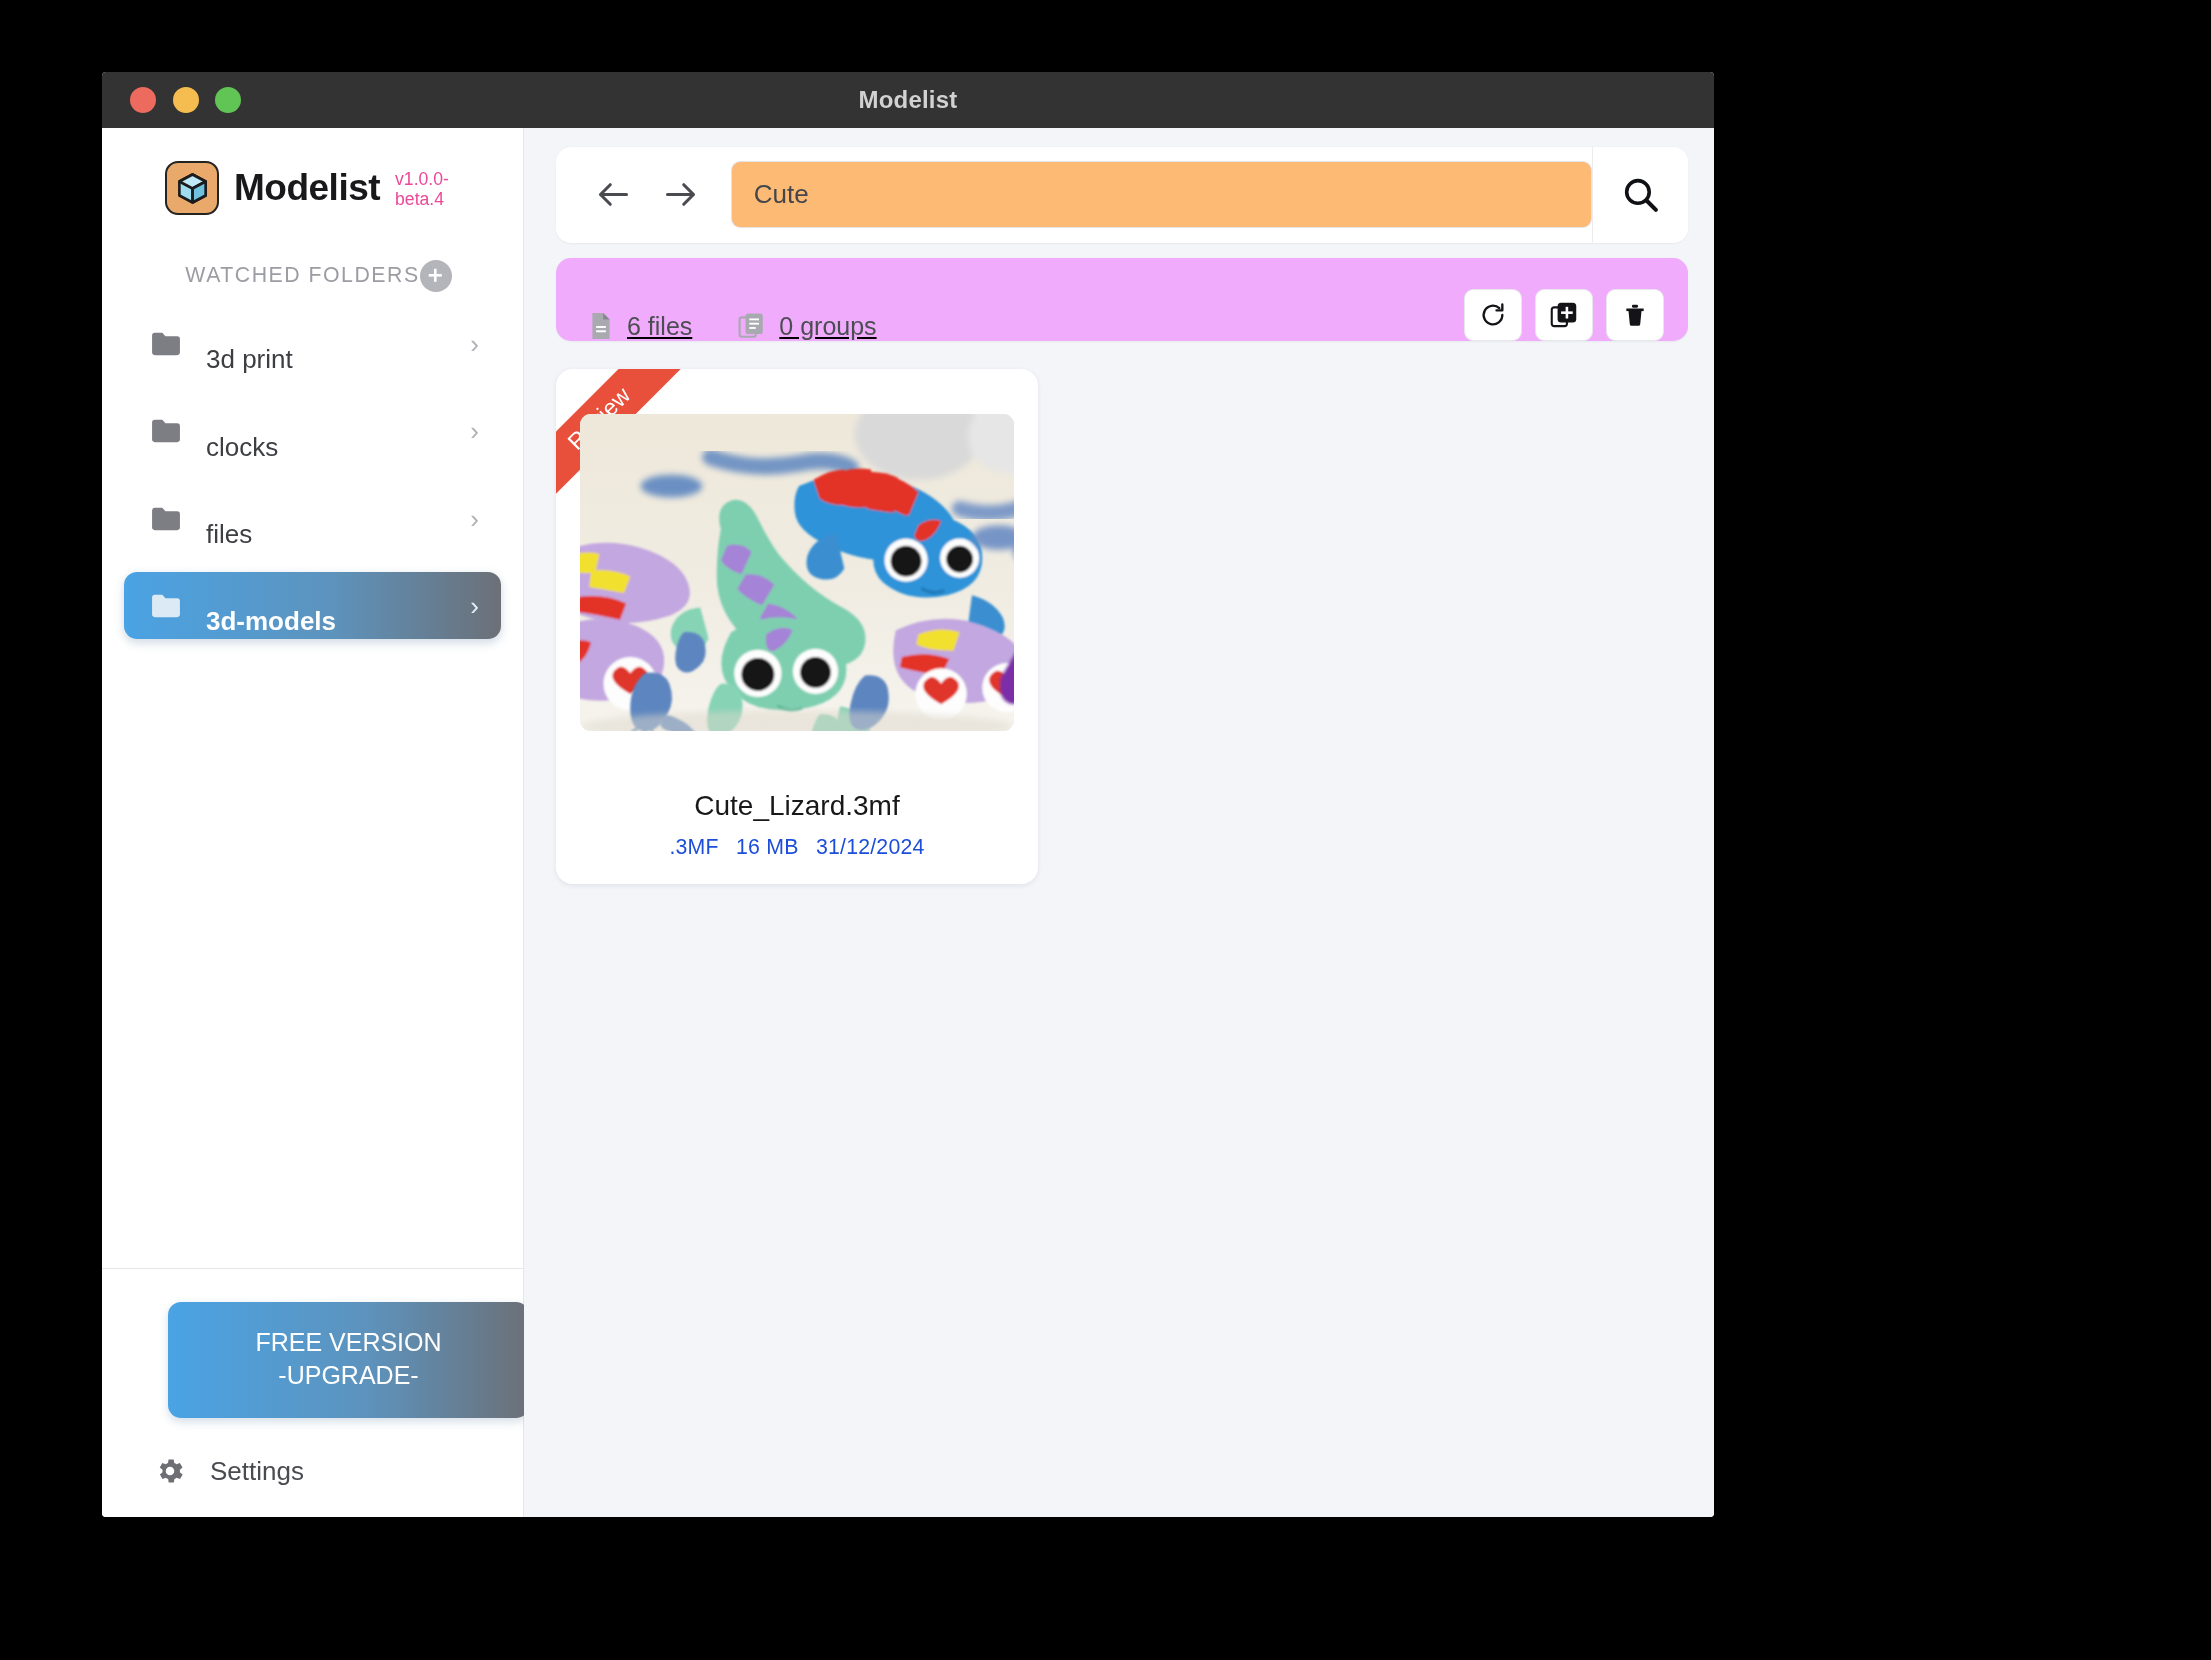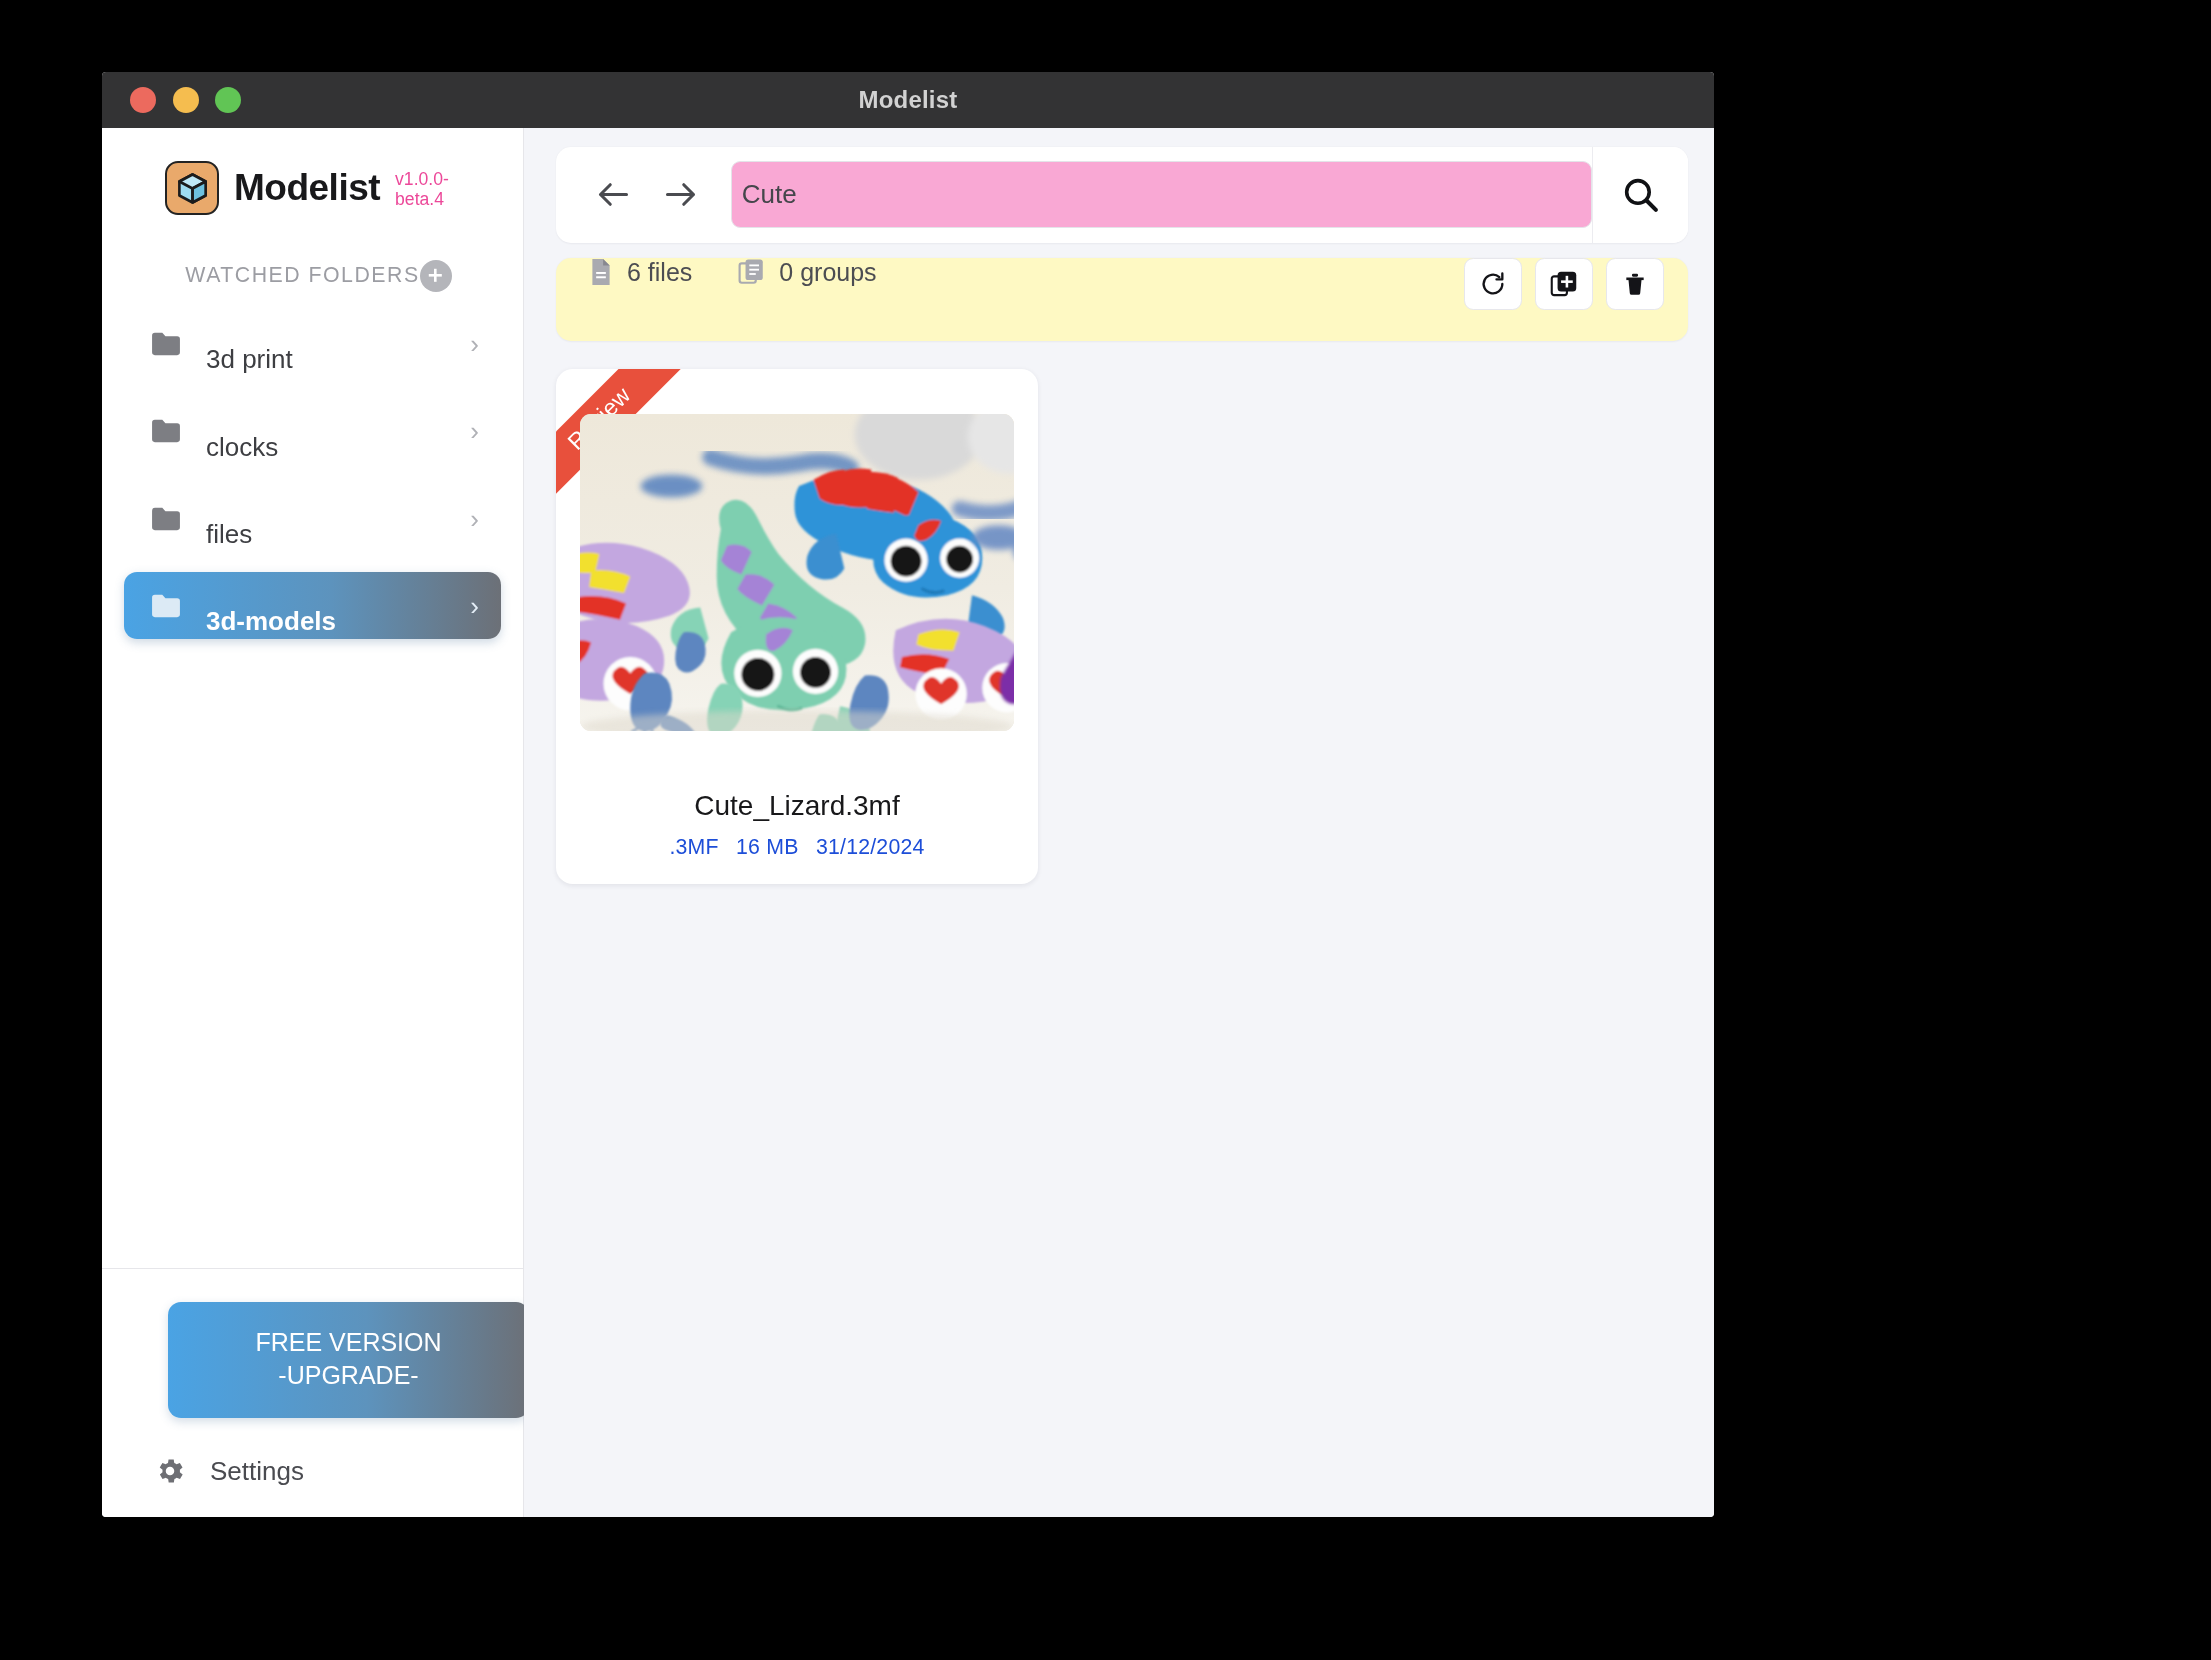--- a/index.html
+++ b/index.html
@@ -152,42 +152,43 @@
     background: none; border: none;
   }
   .search-input {
     flex: 1;
     height: 67px;
     margin-left: 16.7px;
     border: 0.9px solid #e4e4e9;
     border-radius: 9.3px;
     font-size: 26px;
     color: #45464b;
-    padding: 0 10px;
+    padding: 0 22px;
     font-family: "Liberation Sans", sans-serif;
-    background: #f9a8d4;
+    background: #fdba74;
     outline: none;
   }
   .search-go {
     width: 96px; height: 96px;
     border: none; border-left: 0.9px solid #ececf0;
     background: #fff;
     border-radius: 0 15px 15px 0;
     display: flex; align-items: center; justify-content: center;
   }
 
   .statsbar {
     margin-top: 15px;
-    background: #fef9c3;
+    background: #f0abfc;
     border-radius: 15px;
     height: 83px;
-    display: flex; align-items: flex-start;
+    display: flex; align-items: flex-end;
     padding: 0 24px 0 32px;
     box-shadow: 0 0.9px 1.9px rgba(20,20,40,0.05);
     flex: 0 0 83px;
+    text-decoration: underline;
   }
   .stat { display: flex; align-items: center; gap: 13px; margin-right: 46px; }
   .stat-label { font-size: 25px; color: #4c4d52; }
   .stats-spacer { flex: 1; }
   .tool-btn {
     width: 58px; height: 52px;
     border: 0.9px solid #e7e7ec;
     border-radius: 9.3px;
     background: #fff;
     display: flex; align-items: center; justify-content: center;

